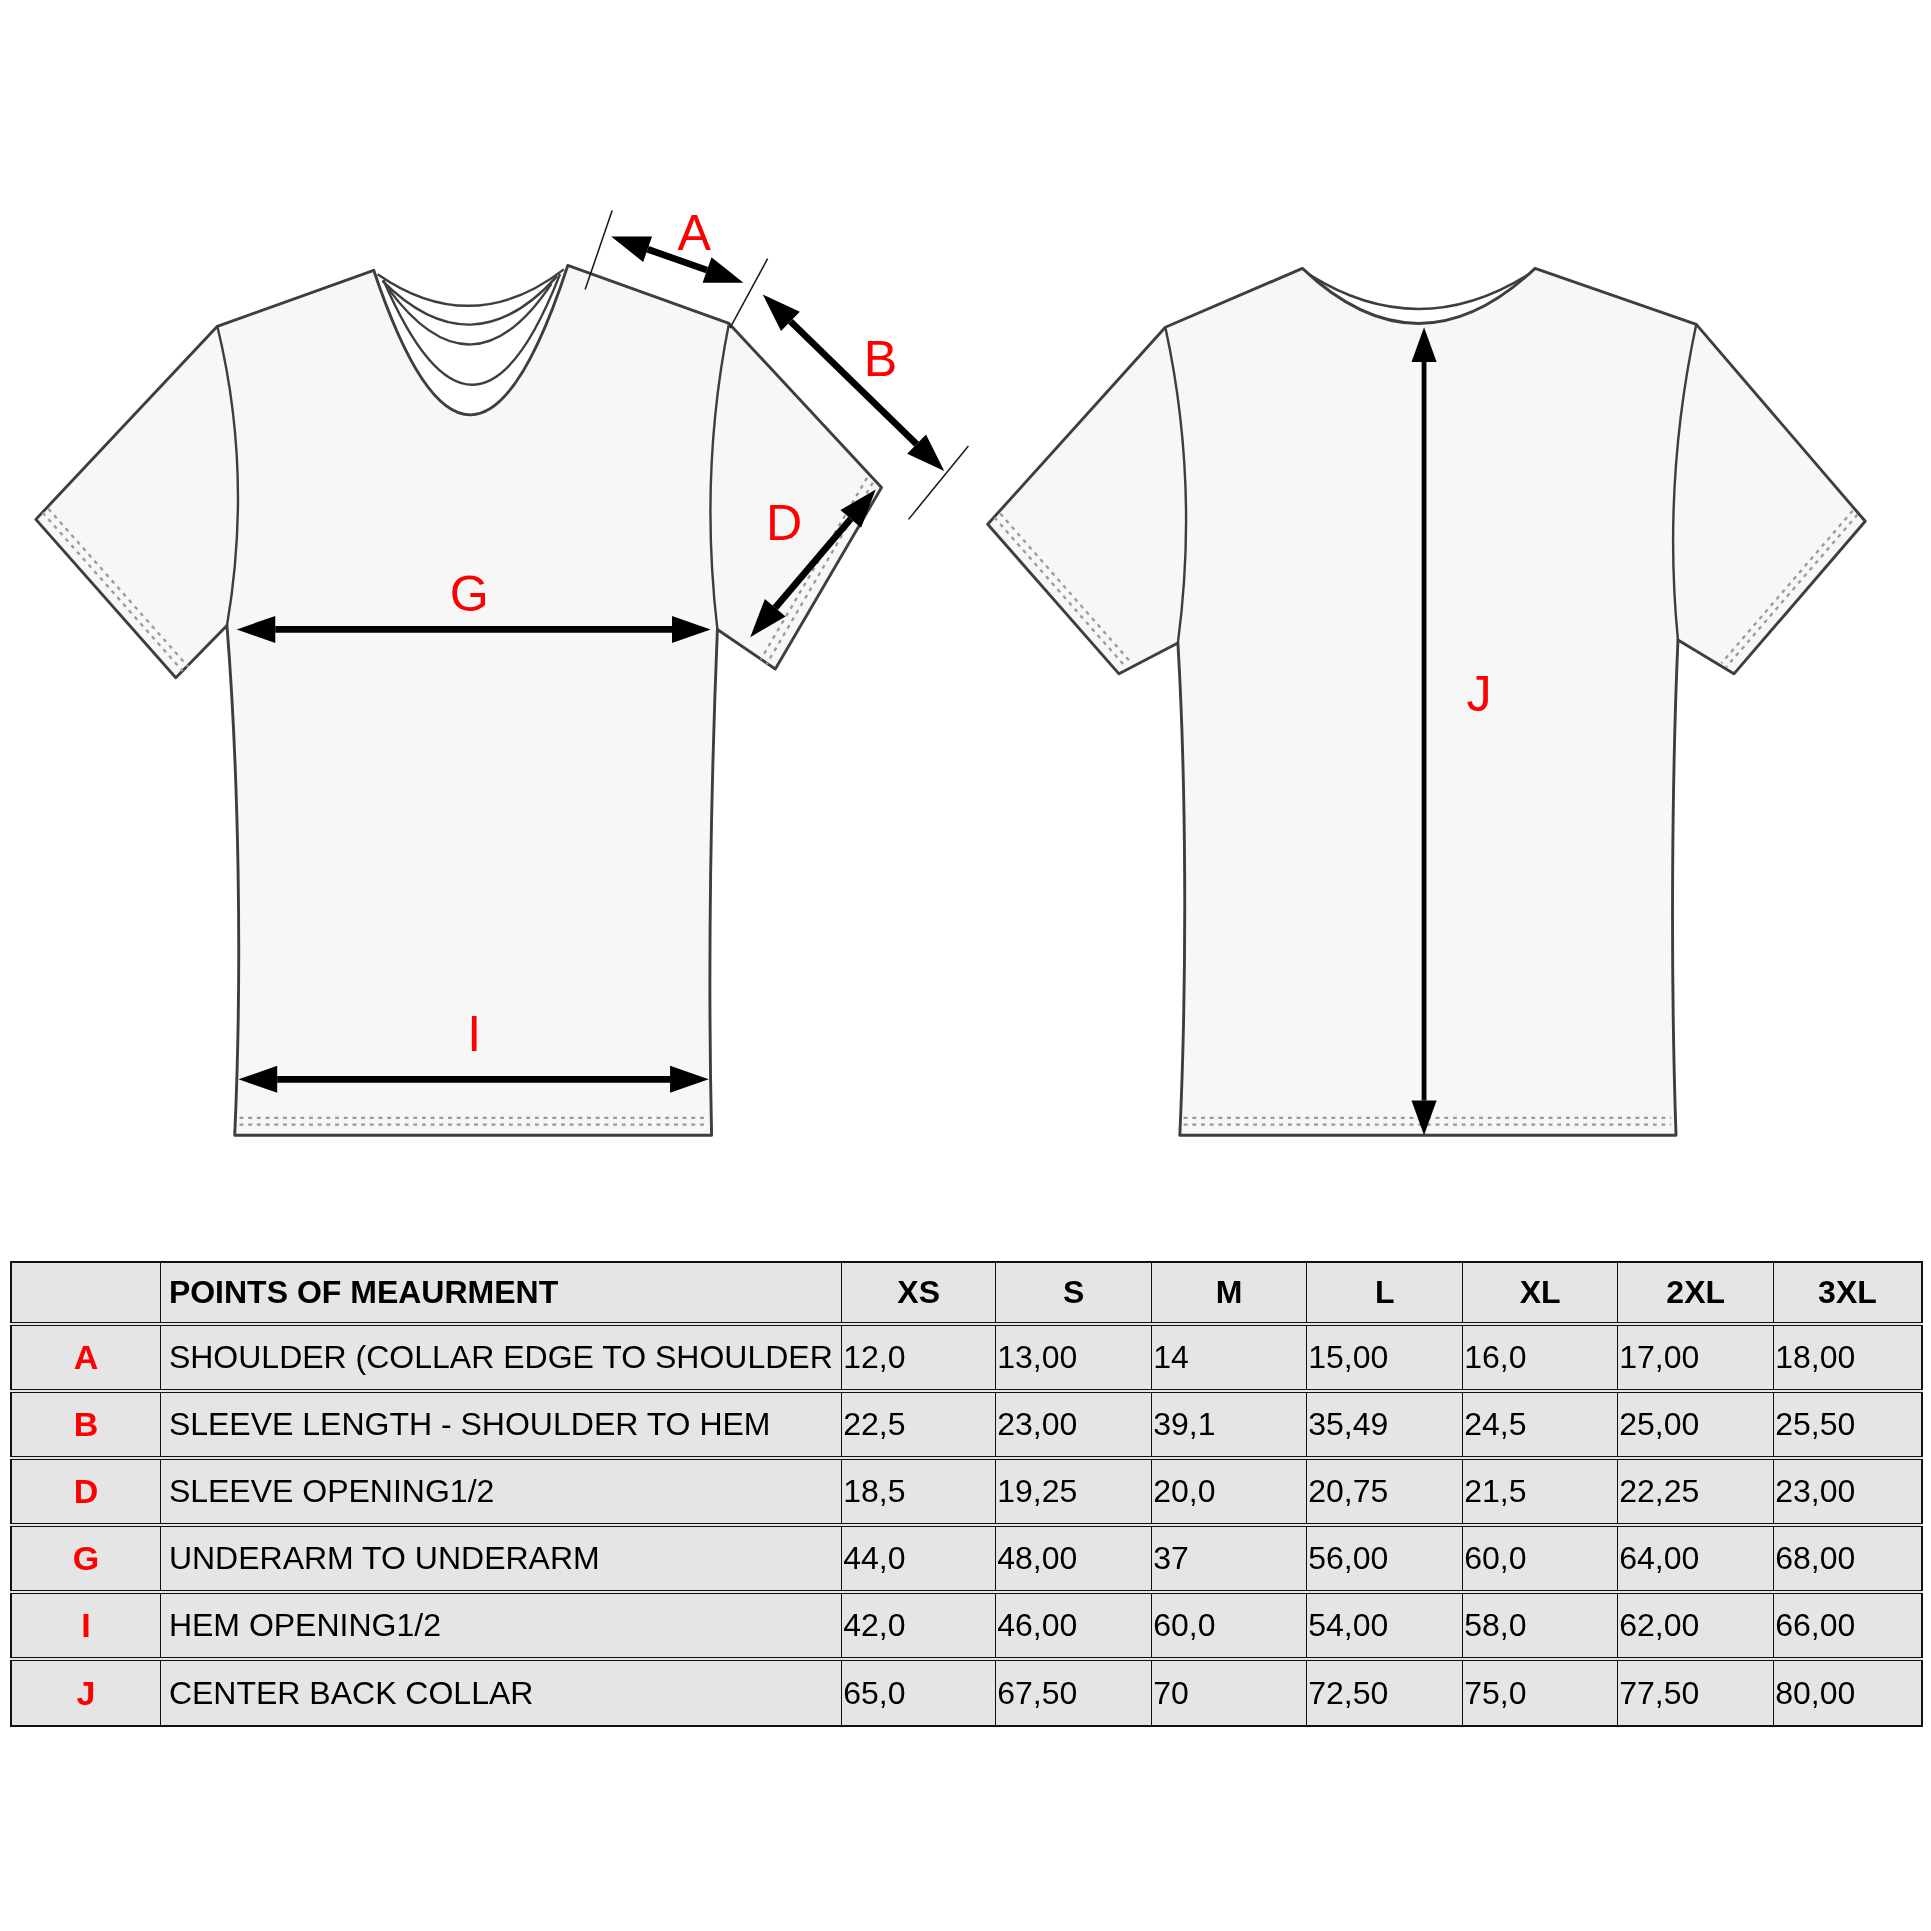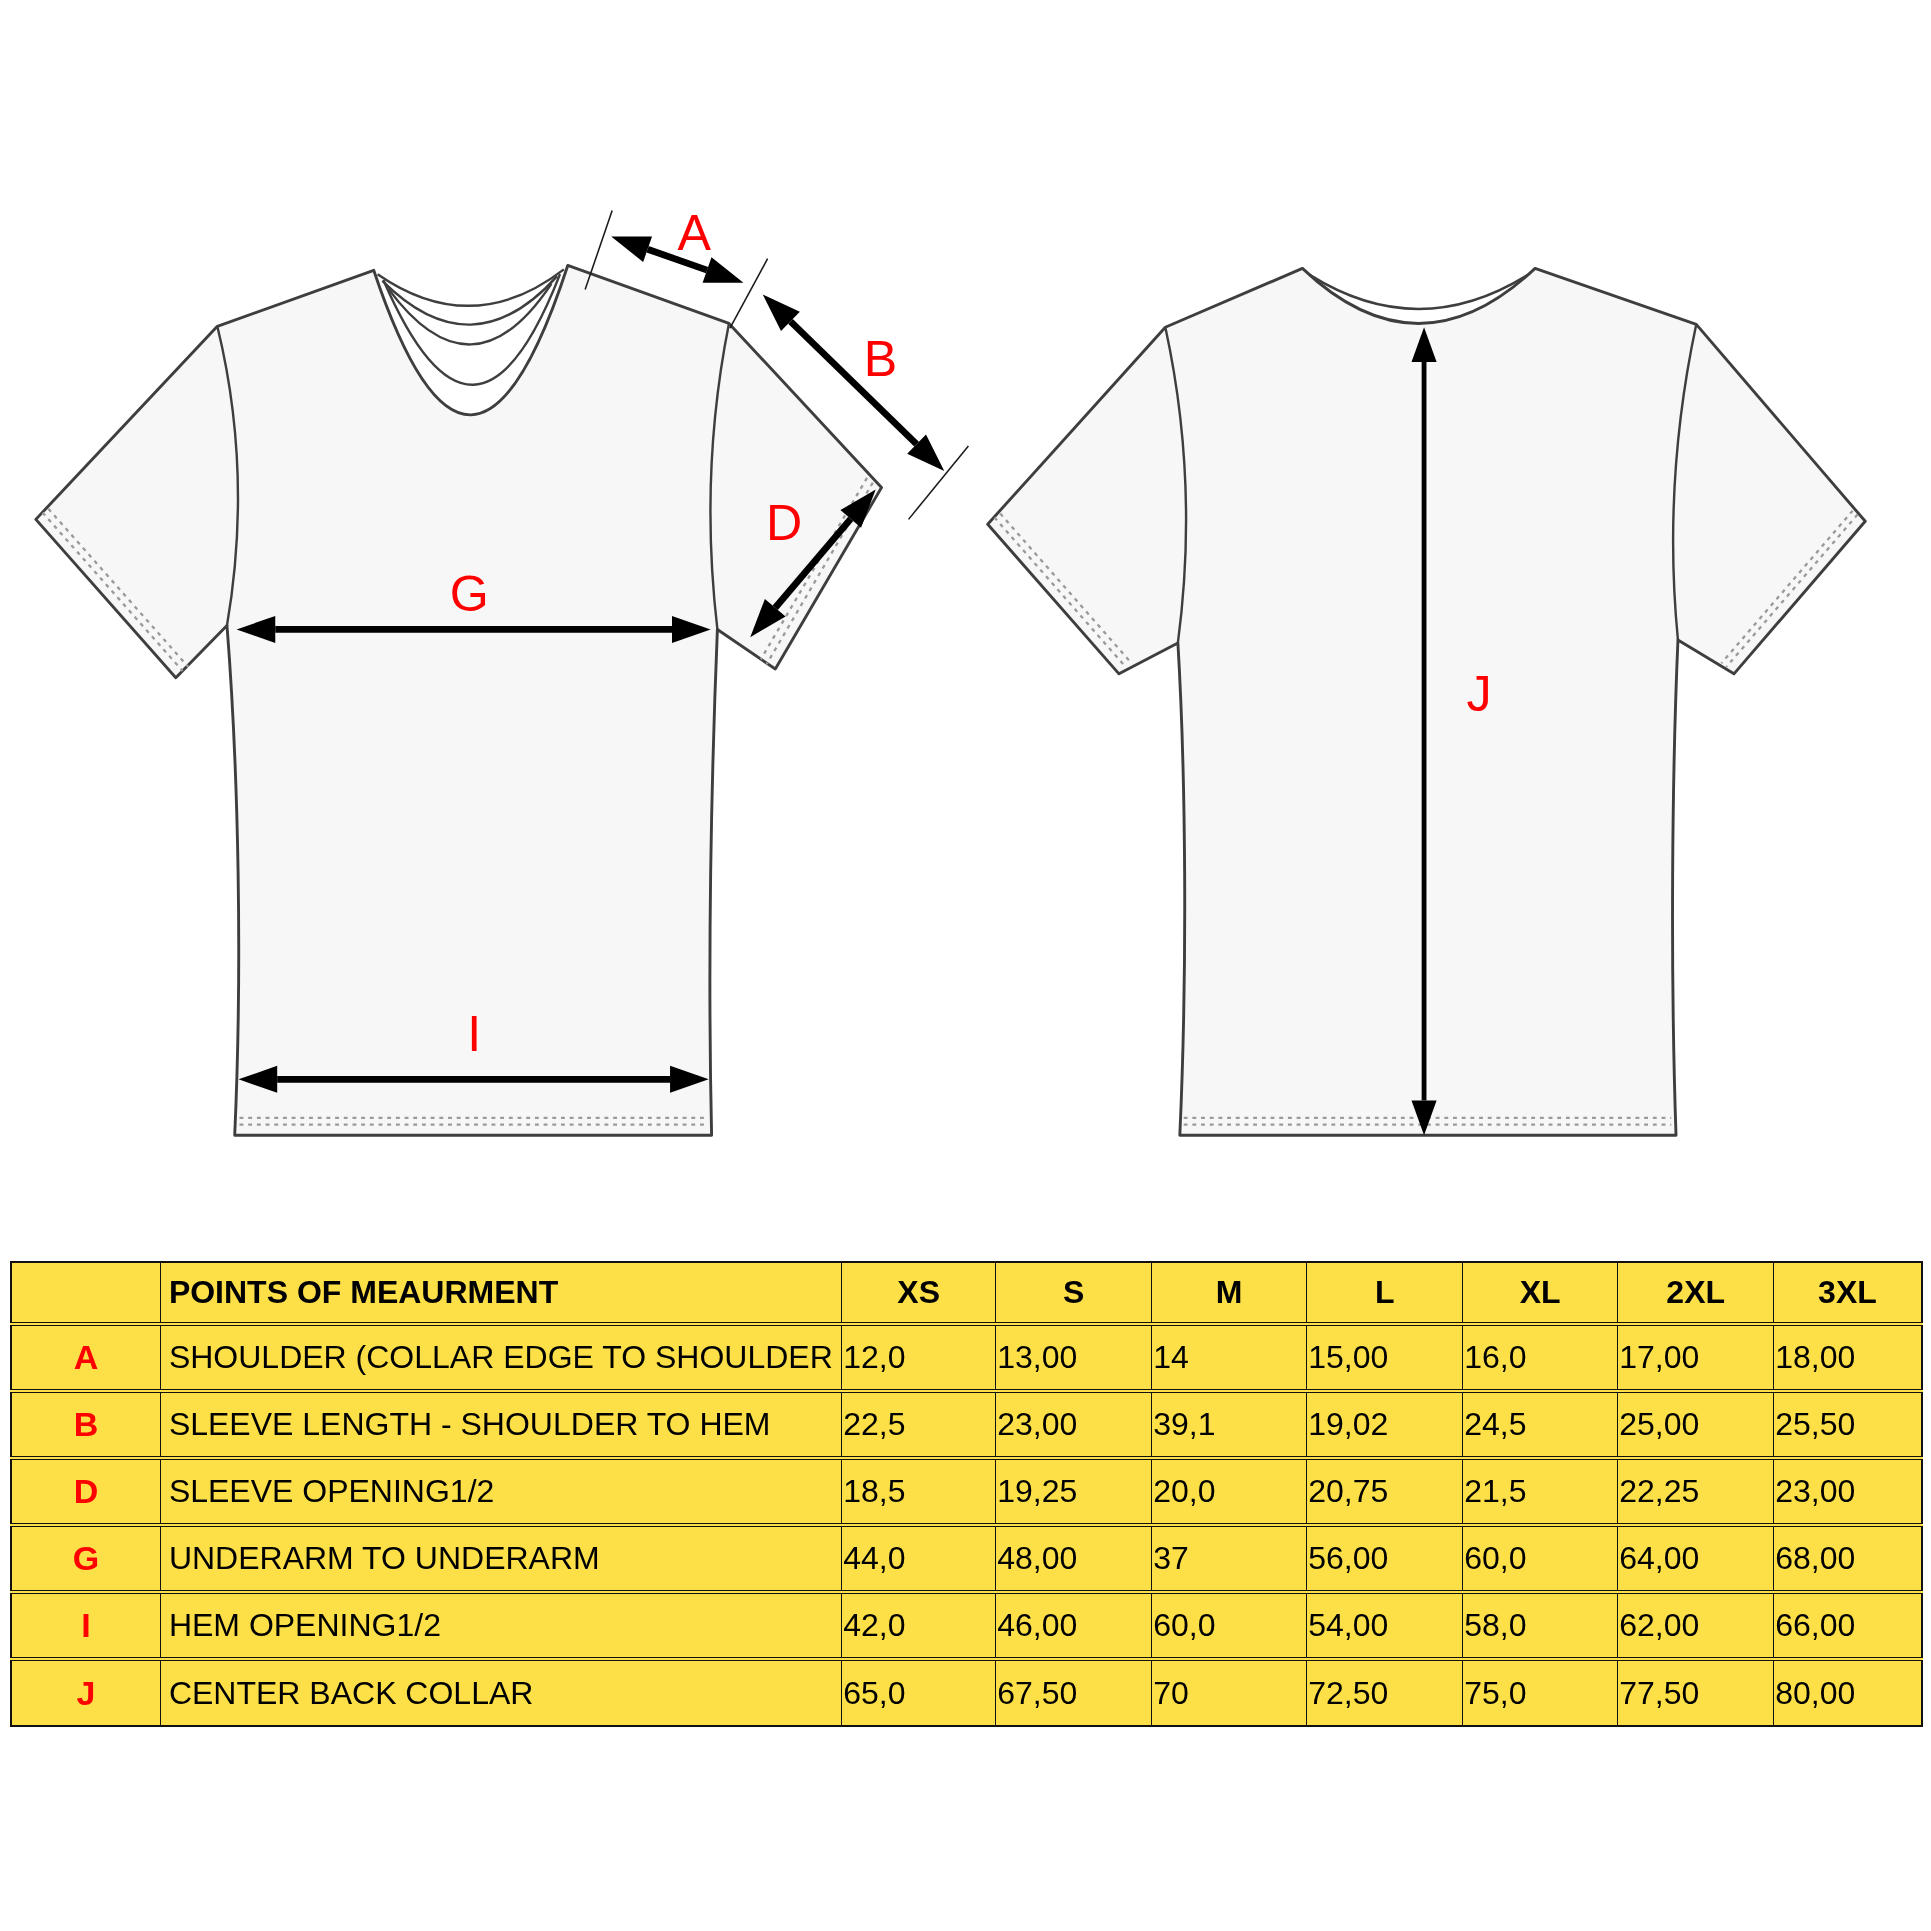--- a/index.html
+++ b/index.html
@@ -23,21 +23,21 @@
   .witness   { stroke: #1a1a1a; stroke-width: 1.6; fill: none; }
   .dim-label { fill: #ff0000; font-family: "Liberation Sans", sans-serif; font-size: 52px; text-anchor: middle; }
 
   
   .table-wrap { position: absolute; left: 9.7px; top: 1261px; }
   table.size-table {
     border-collapse: collapse;
     table-layout: fixed;
     width: 1913px;
     border: 2.9px solid #111111;
-    background: #fde047;
+    background: #e5e5e5;
   }
   table.size-table th, table.size-table td {
     border-left: 1.9px solid #111111;
     border-right: 1.9px solid #111111;
     border-top: 4.8px double #111111;
     overflow: hidden;
     white-space: nowrap;
   }
   table.size-table thead th { border-top: none; }
   table.size-table thead tr { height: 62px; }
@@ -174,21 +174,21 @@
           <td class="cell-val">16,0</td>
           <td class="cell-val">17,00</td>
           <td class="cell-val">18,00</td>
         </tr>
         <tr>
           <td class="cell-letter">B</td>
           <td class="cell-name">SLEEVE LENGTH - SHOULDER TO HEM</td>
           <td class="cell-val">22,5</td>
           <td class="cell-val">23,00</td>
           <td class="cell-val">39,1</td>
-          <td class="cell-val">19,02</td>
+          <td class="cell-val">35,49</td>
           <td class="cell-val">24,5</td>
           <td class="cell-val">25,00</td>
           <td class="cell-val">25,50</td>
         </tr>
         <tr>
           <td class="cell-letter">D</td>
           <td class="cell-name">SLEEVE OPENING1/2</td>
           <td class="cell-val">18,5</td>
           <td class="cell-val">19,25</td>
           <td class="cell-val">20,0</td>

